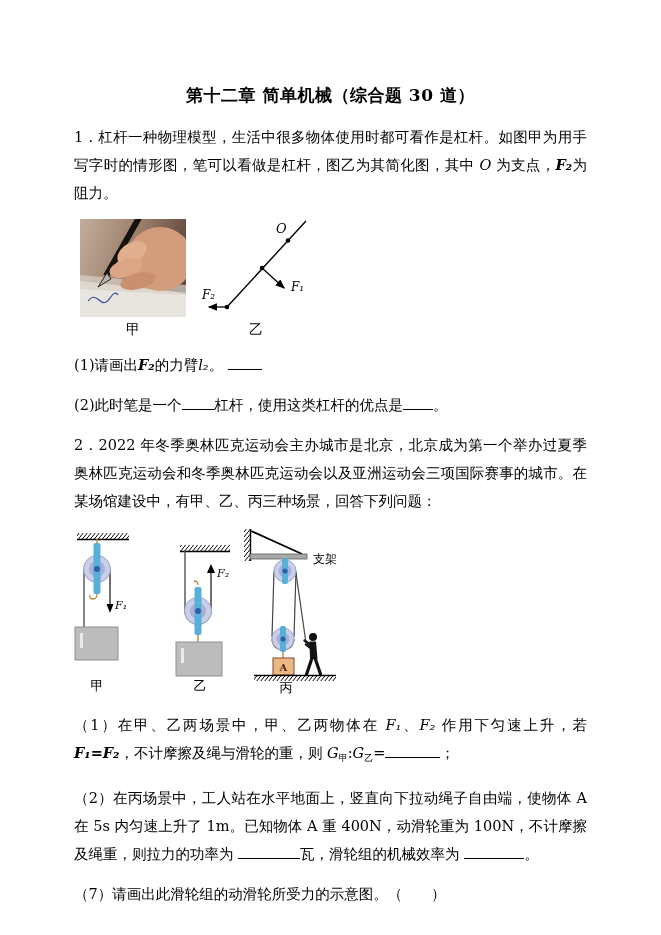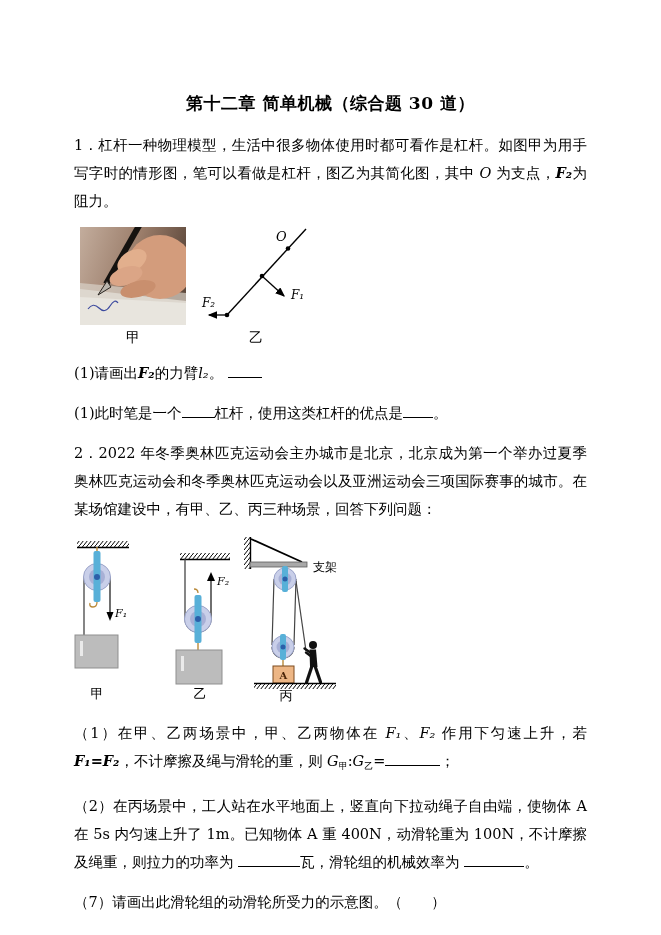--- a/index.html
+++ b/index.html
@@ -3,21 +3,21 @@
 <meta charset="utf-8">
 <style>
   html,body { margin:0; padding:0; }
   body {
     width:661px; height:935px; background:#ffffff; overflow:hidden;
     font-family:"DejaVu Serif","Liberation Serif",serif; color:#000;
   }
   .page { width:537px; padding:76px 62px 0 62px; }
   .doc-title {
     text-align:center; font-weight:bold; font-size:17px;
-    margin:16px 0 16px 0; letter-spacing:0.5px;
+    margin:8px 0 16px 0; letter-spacing:0.5px;
   }
   p.line {
     font-size:14.5px; line-height:28px; margin:12px; text-align:justify;
     text-justify:inter-ideograph;
   }
   .it  { font-style:italic; }
   .bi  { font-style:italic; font-weight:bold; }
   .sub-cjk { font-size:9px; vertical-align:-3px; }
   .blank {
     display:inline-block; border-bottom:1px solid #000;
@@ -79,21 +79,21 @@
         <circle cx="27" cy="88" r="2.3" fill="#000"></circle>
         <line x1="27" y1="88" x2="9" y2="88" stroke="#000" stroke-width="1.3" marker-end="url(#arr)"></line>
         <text x="2" y="80" font-size="12" font-style="italic">F₂</text>
       </svg>
       <span class="figlabel">乙</span>
     </div>
   </div>
 
   <p class="line"><span>(1)请画出</span><span class="bi">F₂</span><span>的力臂</span><span class="it">l₂</span><span>。</span> <span class="blank w34"></span></p>
 
-  <p class="line"><span>(1)此时笔是一个</span><span class="blank w33"></span><span>杠杆，使用这类杠杆的优点是</span><span class="blank w30"></span><span>。</span></p>
+  <p class="line"><span>(2)此时笔是一个</span><span class="blank w33"></span><span>杠杆，使用这类杠杆的优点是</span><span class="blank w30"></span><span>。</span></p>
 
   <p class="line">2．2022 年冬季奥林匹克运动会主办城市是北京，北京成为第一个举办过夏季奥林匹克运动会和冬季奥林匹克运动会以及亚洲运动会三项国际赛事的城市。在某场馆建设中，有甲、乙、丙三种场景，回答下列问题：</p>
 
   <div class="fig2">
     <svg width="272" height="168" viewBox="0 0 272 168">
       <defs>
         <pattern id="hatch" width="4" height="5" patternUnits="userSpaceOnUse">
           <line x1="0" y1="5" x2="4" y2="0" stroke="#000" stroke-width="1"></line>
         </pattern>
       </defs>

